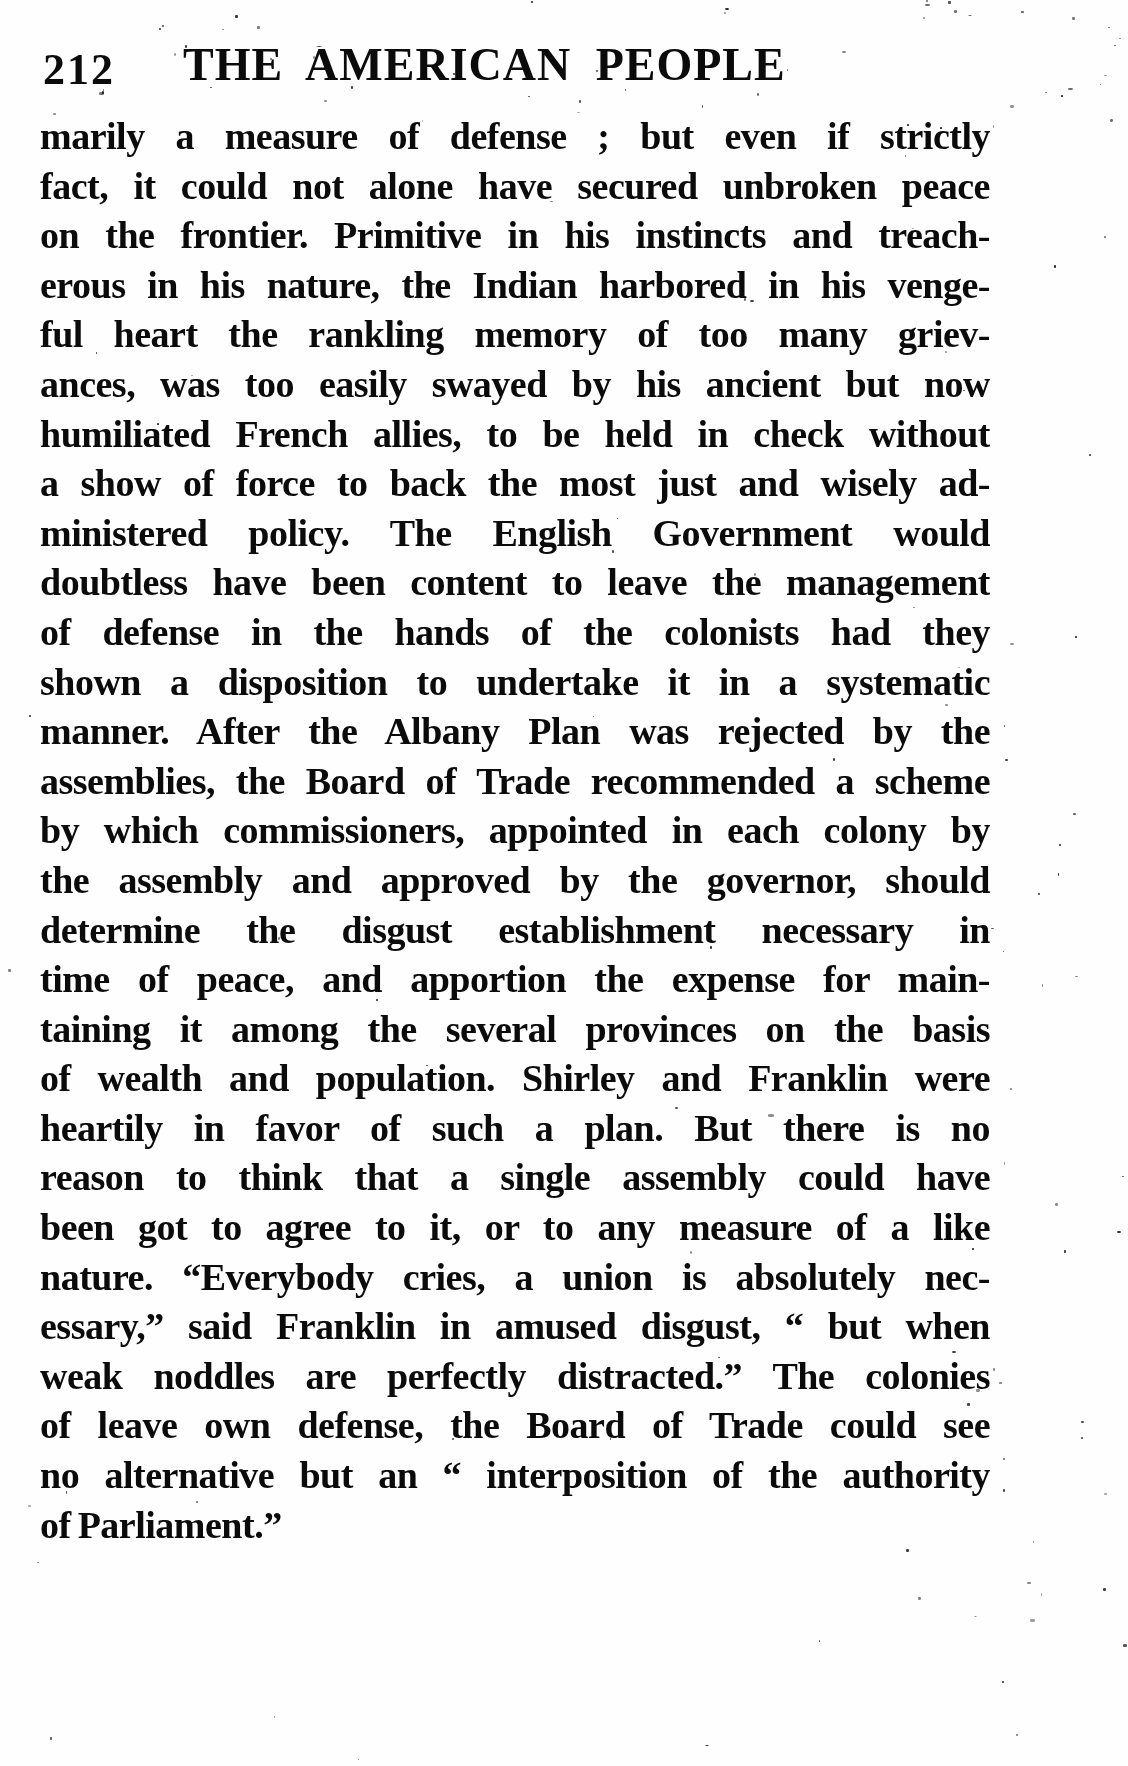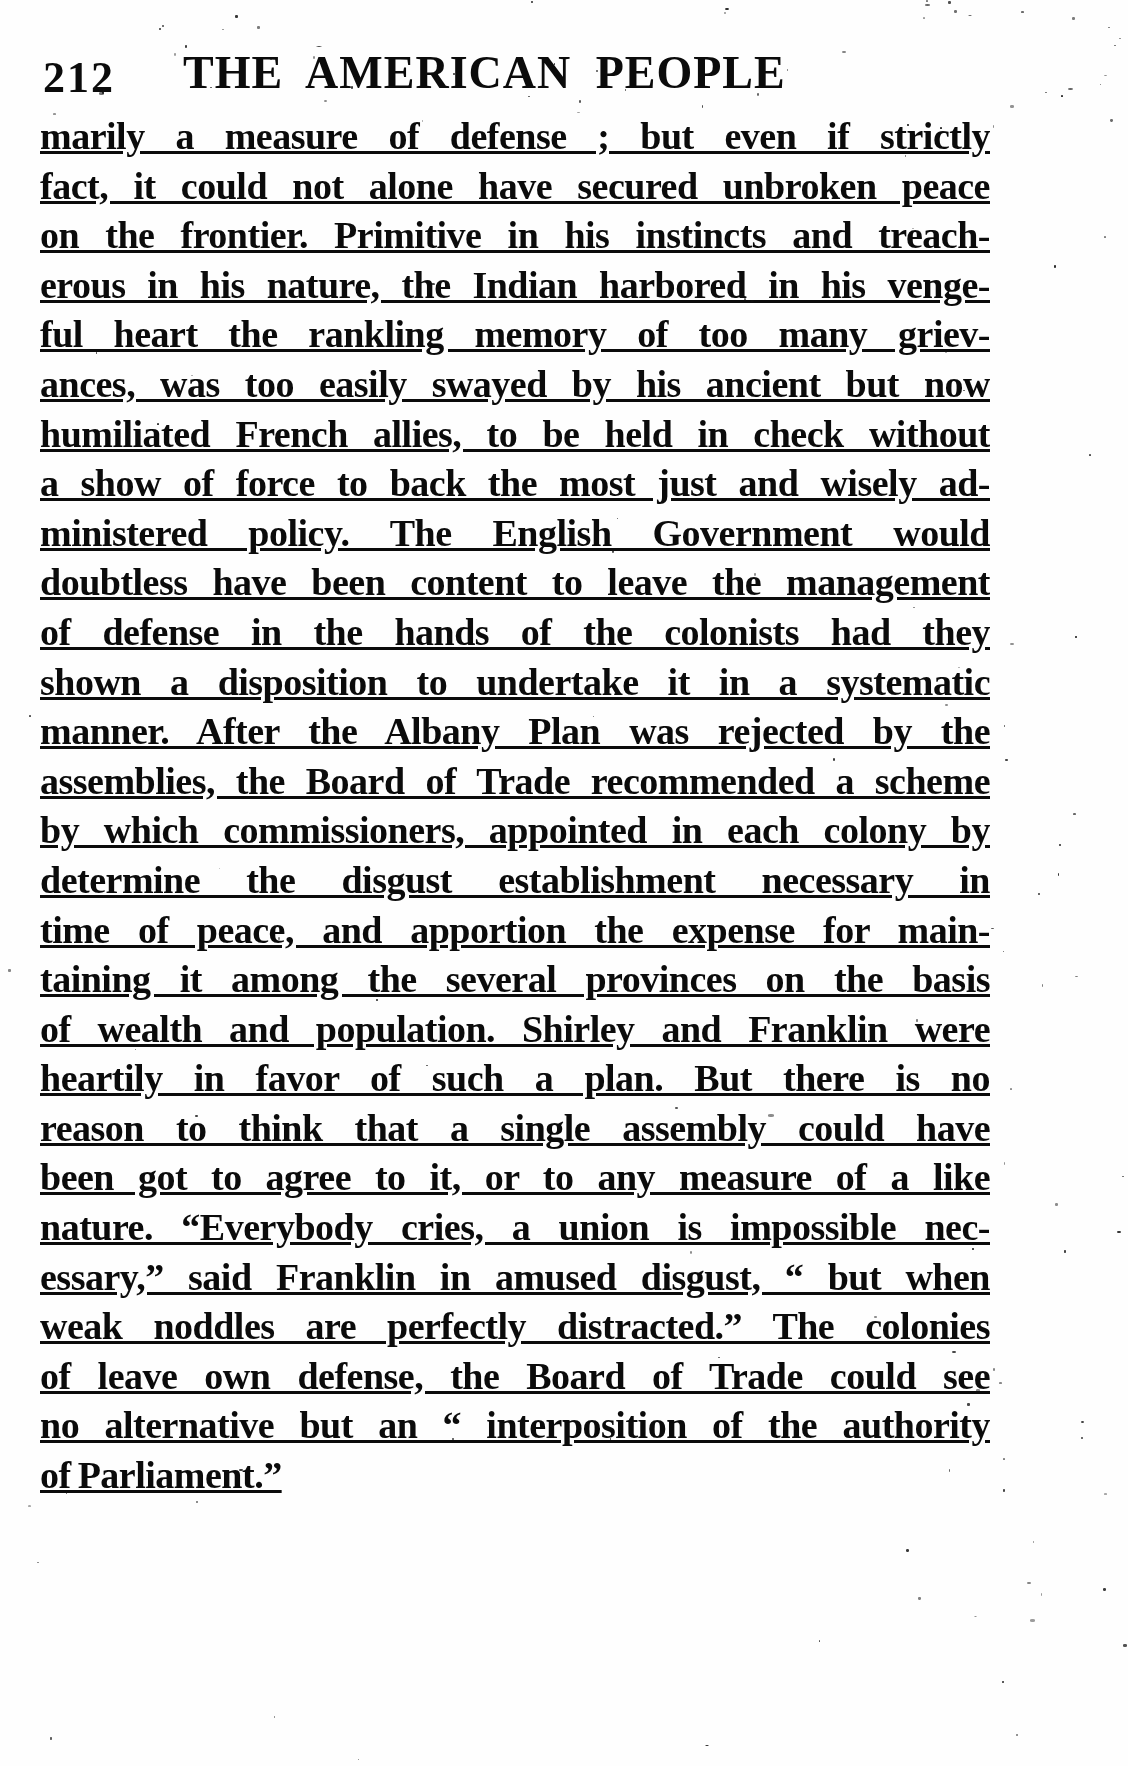--- a/index.html
+++ b/index.html
@@ -7,21 +7,21 @@
     position: relative;
     width: 1128px;
     height: 1766px;
     background: #fefefe;
     overflow: hidden;
     font-family: "Liberation Serif", serif;
     color: #0b0b0b;
   }
   .header {
     position: absolute;
-    top: 44px;
+    top: 36px;
     left: 43px;
     right: 40px;
     height: 56px;
   }
   .page-num {
     position: absolute;
     left: 0;
     top: 8px;
     font-size: 44px;
     font-weight: bold;
@@ -35,21 +35,20 @@
     font-weight: bold;
     letter-spacing: 1px;
     word-spacing: 12px;
     white-space: nowrap;
   }
   .body-text {
     position: absolute;
     top: 112px;
     left: 40px;
     width: 950px;
-    text-decoration: underline;
   }
   .line {
     height: 49.6px;
     line-height: 49.6px;
     overflow: hidden;
     font-size: 38px;
     font-weight: bold;
     letter-spacing: -0.5px;
     word-spacing: -2px;
     text-align: justify;
@@ -88,28 +87,29 @@
         <div class="line">ances, was too easily swayed by his ancient but now</div>
         <div class="line">humiliated French allies, to be held in check without</div>
         <div class="line">a show of force to back the most just and wisely ad-</div>
         <div class="line">ministered policy.  The English Government would</div>
         <div class="line">doubtless have been content to leave the management</div>
         <div class="line">of defense in the hands of the colonists had they</div>
         <div class="line">shown a disposition to undertake it in a systematic</div>
         <div class="line">manner.  After the Albany Plan was rejected by the</div>
         <div class="line">assemblies, the Board of Trade recommended a scheme</div>
         <div class="line">by which commissioners, appointed in each colony by</div>
+        <div class="line">the assembly and approved by the governor, should</div>
         <div class="line">determine the disgust establishment necessary in</div>
         <div class="line">time of peace, and apportion the expense for main-</div>
         <div class="line">taining it among the several provinces on the basis</div>
         <div class="line">of wealth and population.  Shirley and Franklin were</div>
         <div class="line">heartily in favor of such a plan.  But there is no</div>
         <div class="line">reason to think that a single assembly could have</div>
         <div class="line">been got to agree to it, or to any measure of a like</div>
-        <div class="line">nature.  “Everybody cries, a union is impossible nec-</div>
+        <div class="line">nature.  “Everybody cries, a union is absolutely nec-</div>
         <div class="line">essary,” said Franklin in amused disgust, “ but when</div>
         <div class="line">weak noddles are perfectly distracted.”  The colonies</div>
         <div class="line">of leave own defense, the Board of Trade could see</div>
         <div class="line">no alternative but an “ interposition of the authority</div>
         <div class="line last">of Parliament.”</div>
       </div>
   </div>
 
   <div id="noise-layer">
       <div class="noise-dot" style="left: 50px; top: 1737px; width: 1.5px; height: 2.5px; opacity: 0.68;"></div>

